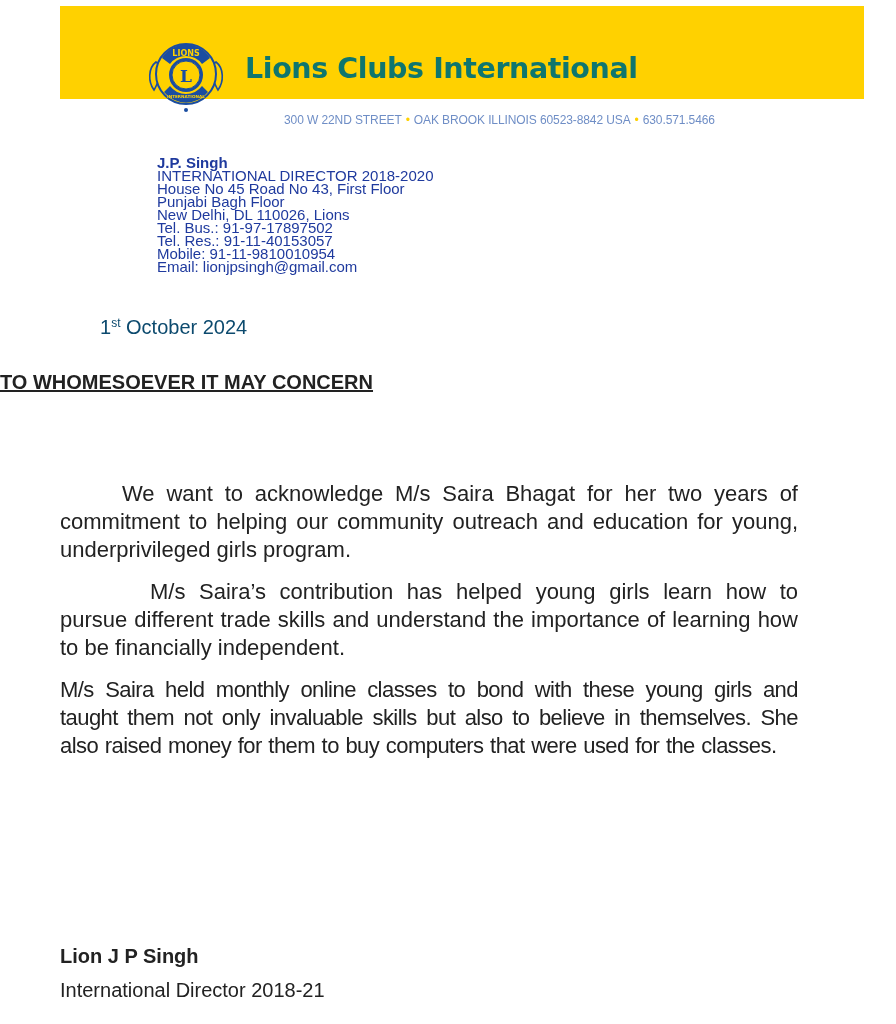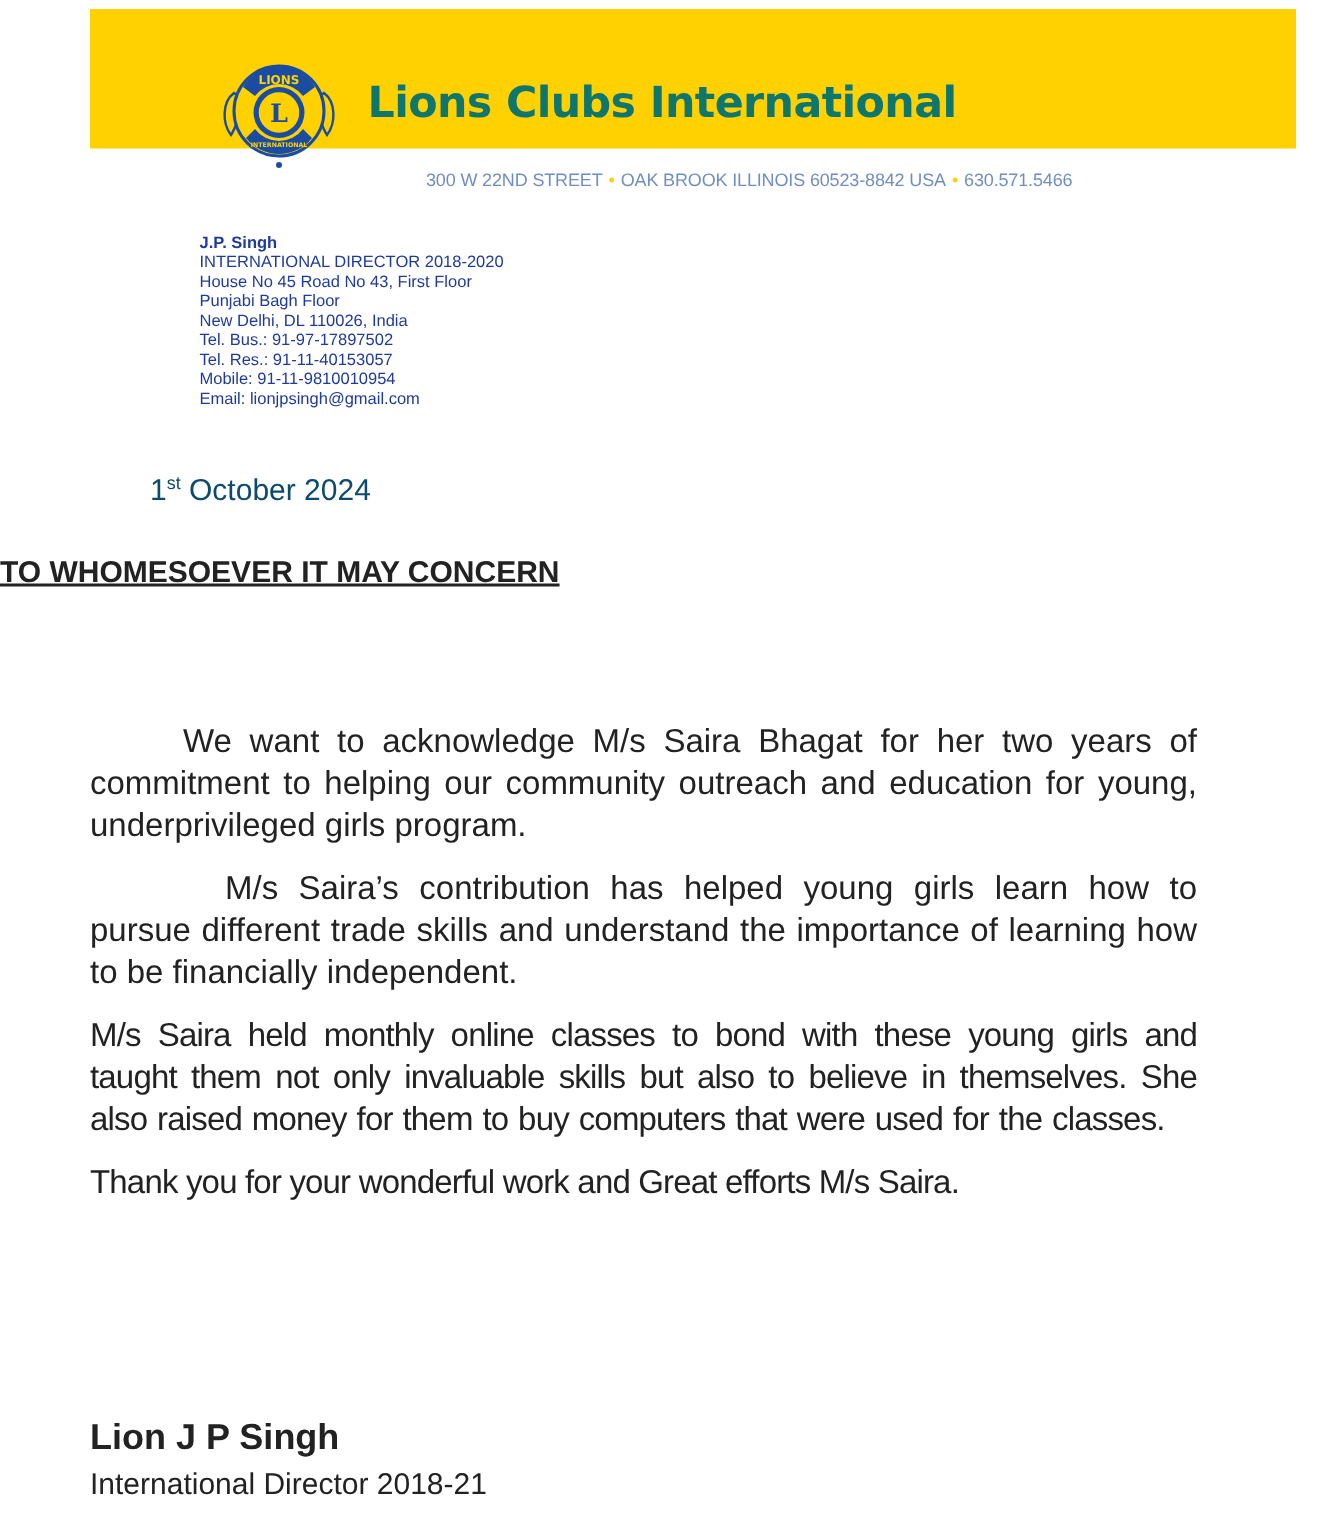--- a/index.html
+++ b/index.html
@@ -50,23 +50,23 @@
       white-space: nowrap;
       letter-spacing: -0.1px;
       margin-left: 40px;
     }
     .address-line .dot {
       color: #ffd100;
       margin: 0 4px;
     }
     .sender {
       position: absolute;
-      left: 133px;
+      left: 157px;
       top: 156px;
-      font-size: 11px;
+      font-size: 15px;
       line-height: 13px;
       color: #1f3a9e;
     }
     .sender .name { font-weight: bold; }
     .date {
       position: absolute;
       left: 100px;
       top: 316px;
       font-size: 20px;
       color: #0c4a6e;
@@ -107,21 +107,21 @@
       word-spacing: 1px;
     }
     .body p.thanks {
       letter-spacing: -0.55px;
       text-align: left;
     }
     .sig-name {
       position: absolute;
       left: 60px;
       top: 945px;
-      font-size: 24px;
+      font-size: 20px;
       font-weight: bold;
       color: #222;
     }
     .sig-title {
       position: absolute;
       left: 60px;
       top: 979px;
       font-size: 20px;
       color: #222;
     }
@@ -152,32 +152,31 @@
 
 <div class="address-line">
   <span>300 W 22ND STREET</span><span class="dot">•</span><span>OAK BROOK ILLINOIS 60523-8842 USA</span><span class="dot">•</span><span>630.571.5466</span>
 </div>
 
 <div class="sender">
   <div class="name">J.P. Singh</div>
   <div>INTERNATIONAL DIRECTOR 2018-2020</div>
   <div>House No 45 Road No 43, First Floor</div>
   <div>Punjabi Bagh Floor</div>
-  <div>New Delhi, DL 110026, India</div>
+  <div>New Delhi, DL 110026, Lions</div>
   <div>Tel. Bus.: 91-97-17897502</div>
   <div>Tel. Res.: 91-11-40153057</div>
   <div>Mobile: 91-11-9810010954</div>
   <div>Email: lionjpsingh@gmail.com</div>
 </div>
 
 <div class="date"><span>1</span><sup>st</sup><span> October 2024</span></div>
 
 <div class="subject">TO WHOMESOEVER IT MAY CONCERN</div>
 
 <div class="body">
   <p class="p1">We want to acknowledge M/s Saira Bhagat for her two years of commitment to helping our community outreach and education for young, underprivileged girls program.</p>
   <p class="p2">M/s Saira’s contribution has helped young girls learn how to pursue different trade skills and understand the importance of learning how to be financially independent.</p>
   <p class="condensed">M/s Saira held monthly online classes to bond with these young girls and taught them not only invaluable skills but also to believe in themselves. She also raised money for them to buy computers that were used for the classes.</p>
-  <p class="thanks">Thank you for your wonderful work and Great efforts M/s Saira.</p>
 </div>
 
 <div class="sig-name">Lion J P Singh</div>
 <div class="sig-title">International Director 2018-21</div>
 
 </body></html>

